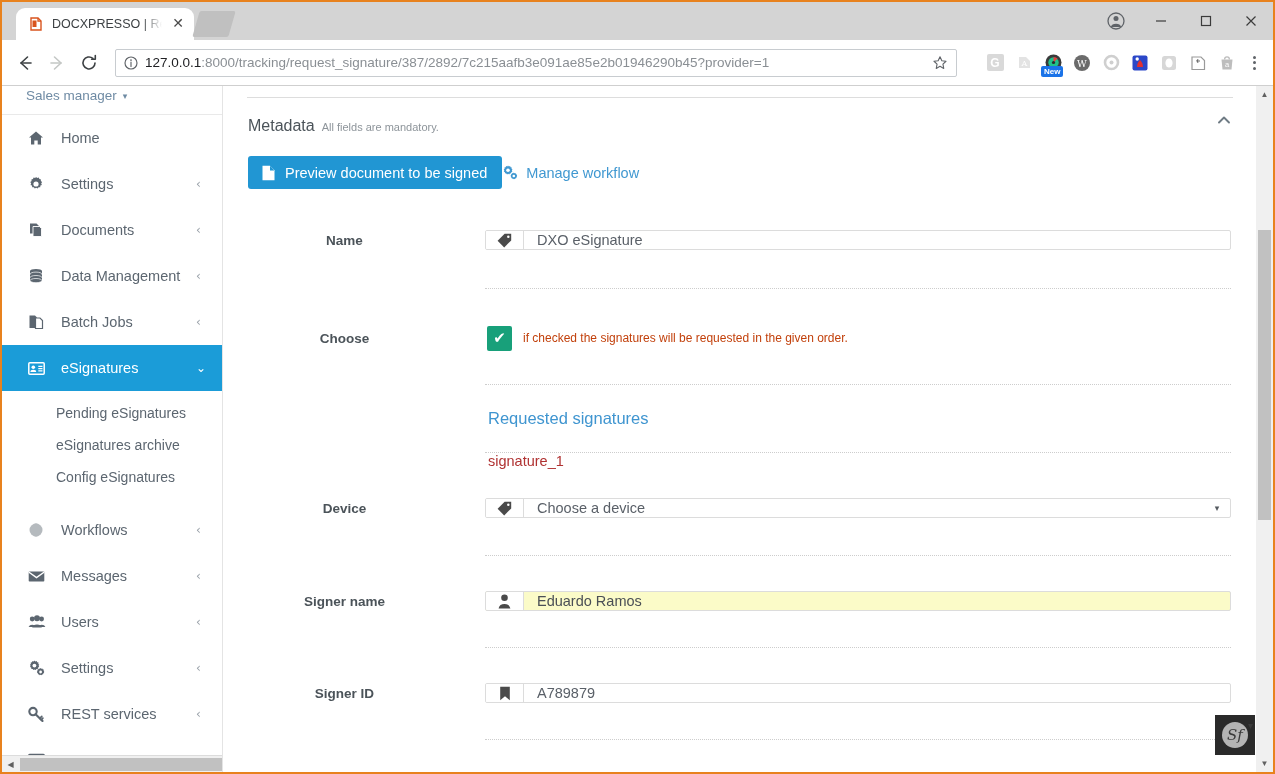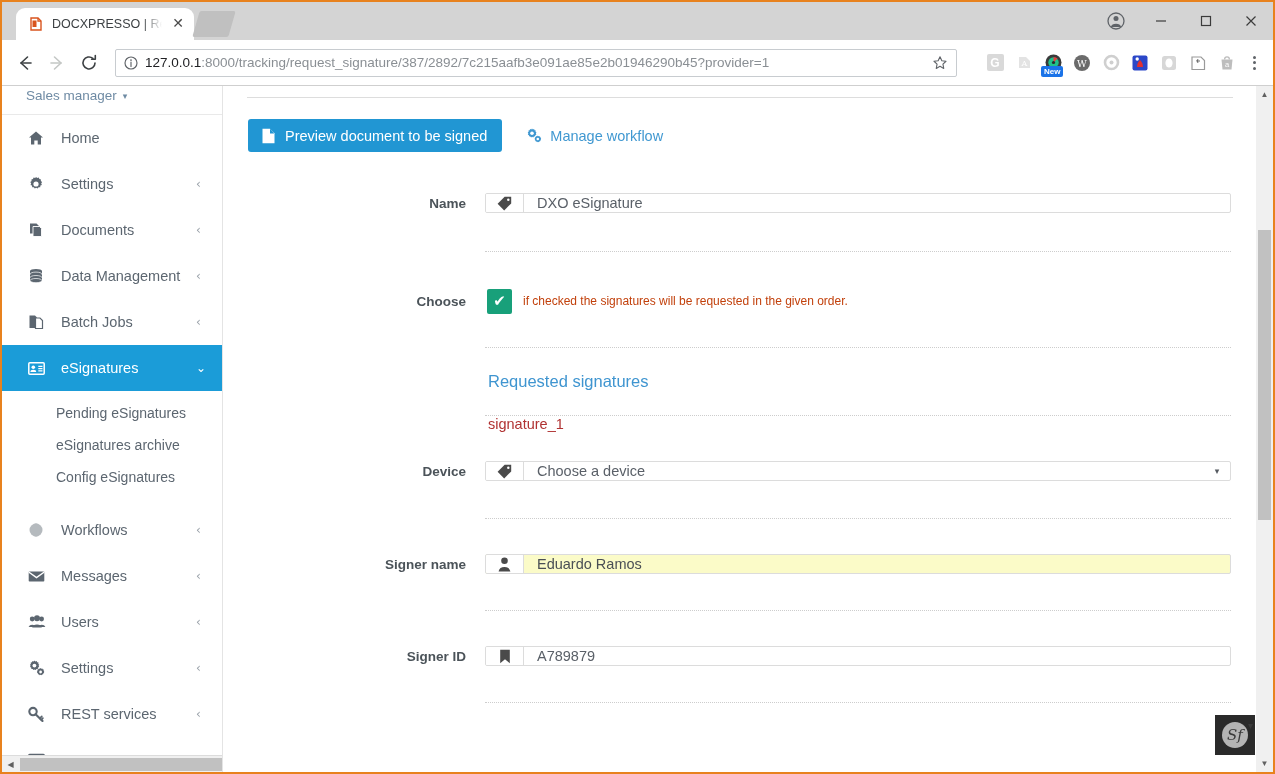--- a/index.html
+++ b/index.html
@@ -297,21 +297,20 @@
     width: 22px; height: 22px;
     display: flex; align-items: center; justify-content: center;
     color: #7f8a93;
     cursor: pointer;
   }
 
   .btnrow {
     display: flex;
     align-items: center;
     padding: 21px 12px 0 25px;
-    gap: 24px;
   }
   .btn-primary {
     background: #2196d3;
     color: #ffffff;
     border: none;
     border-radius: 3px;
     height: 33px;
     padding: 0 15px 0 13px;
     font-size: 14.5px;
     font-family: "Liberation Sans", sans-serif;
@@ -338,21 +337,21 @@
 
   .formrow {
     display: flex;
     align-items: center;
     padding: 0 24px 0 0;
     height: 46px;
   }
   .flabel {
     width: 262px;
     flex: 0 0 262px;
-    text-align: right;
+    text-align: center;
     padding-right: 19px;
     font-size: 13.5px;
     font-weight: bold;
     color: #4b5359;
   }
   .finput {
     flex: 1 1 auto;
     height: 20px;
     border: 1px solid #dcdcdc;
     background: #ffffff;
@@ -797,20 +796,29 @@
         <div class="arrow">◀</div>
         <div class="thumb"></div>
       </div>
     </nav>
 
     <main class="content">
       <div class="content-inner">
 
         <div class="panel-top-rule"></div>
 
+        <div class="meta-head">
+          <span class="meta-title">Metadata</span>
+          <span class="meta-sub">All fields are mandatory.</span>
+          <span class="meta-collapse">
+            <svg width="16" height="16" viewBox="0 0 16 16">
+                <path d="M3 10.5 L8 5.5 L13 10.5" fill="none" stroke="#6f7b84" stroke-width="1.9" stroke-linecap="round" stroke-linejoin="round"></path>
+              </svg>
+          </span>
+        </div>
 
         <div class="btnrow">
           <button class="btn-primary">
             <span>
               <svg width="15" height="16" viewBox="0 0 15 16">
                   <path d="M1.5 0.8 h7.5 l4.5 4.5 v9.9 h-12 z" fill="#ffffff"></path>
                   <path d="M9 0.8 v4.7 h4.5" fill="#2196d3"></path>
                   <rect x="2.6" y="2.2" width="5" height="11" fill="#2196d3" opacity="0.0"></rect>
                 </svg>
             </span>

